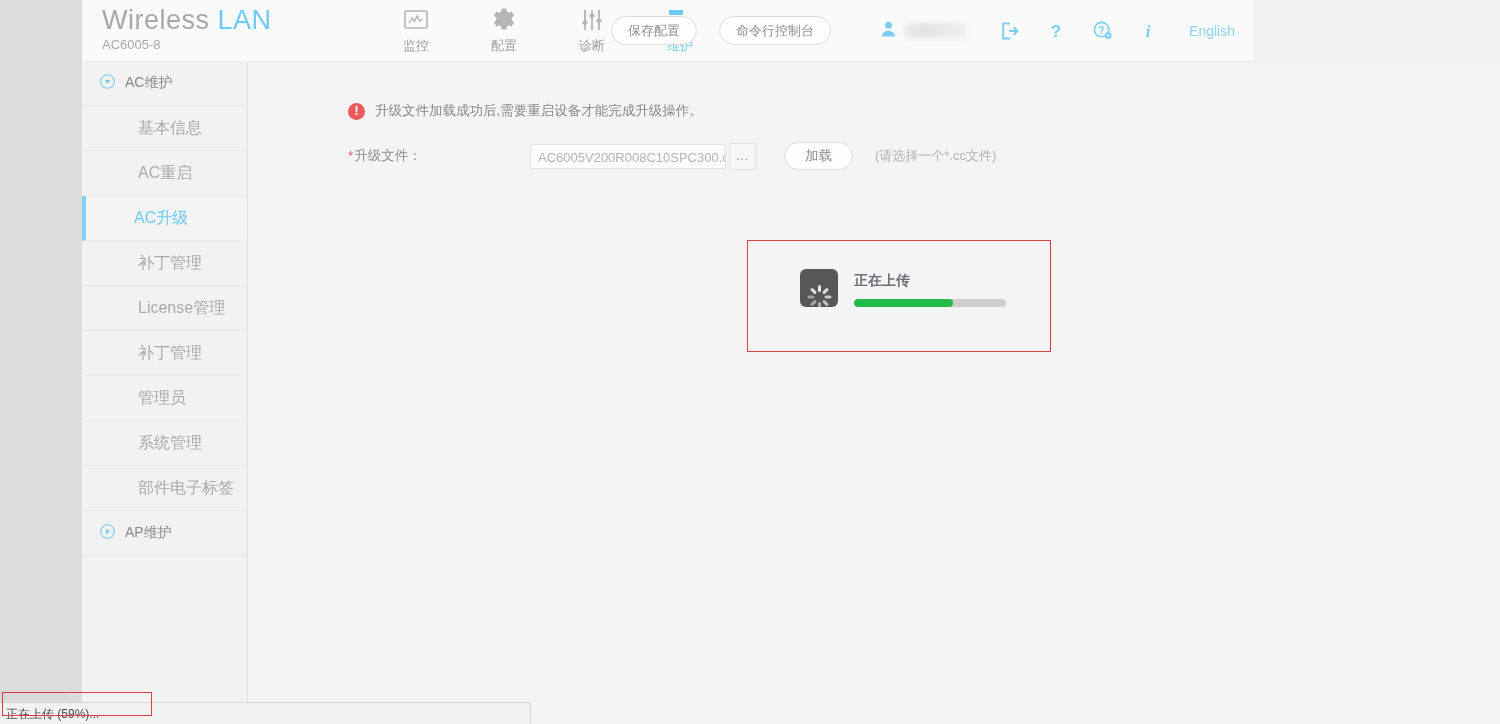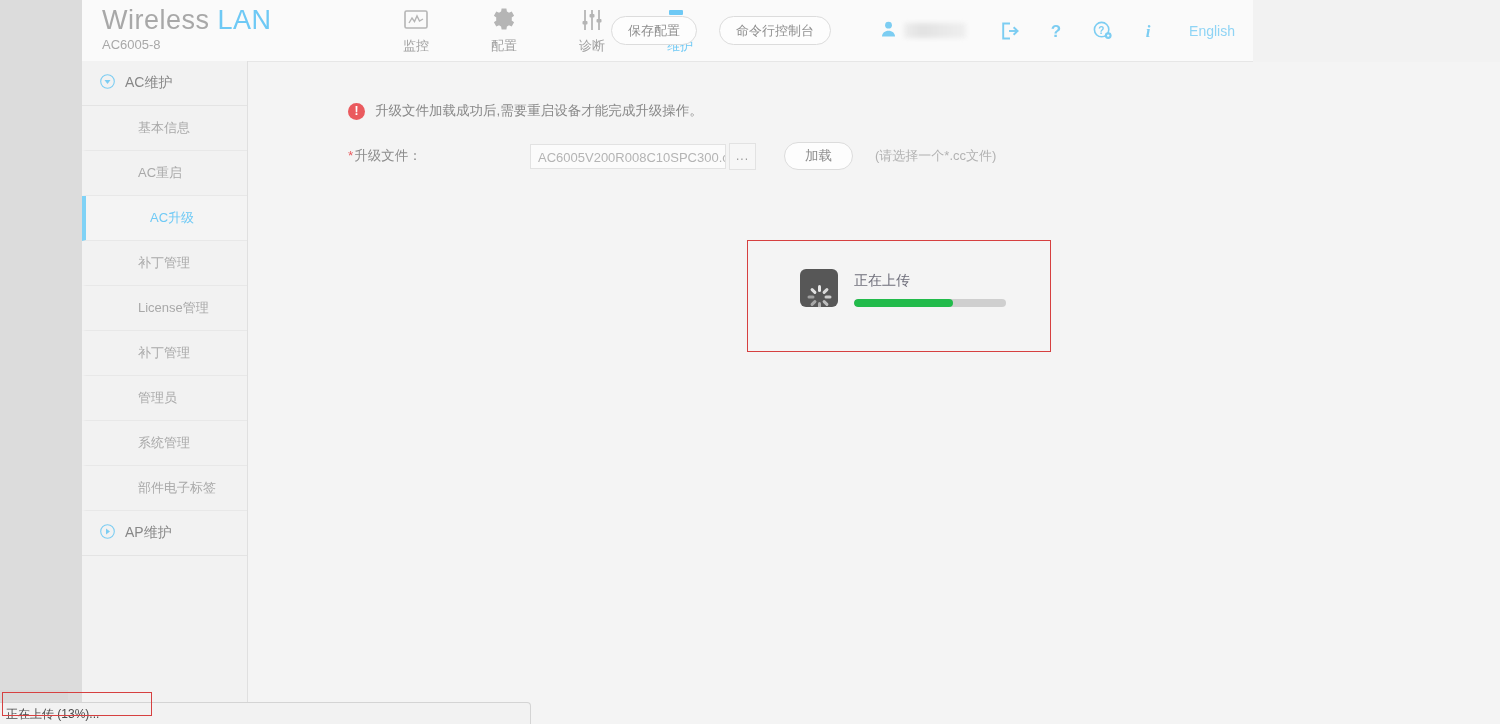--- a/index.html
+++ b/index.html
@@ -154,31 +154,31 @@
     color: #888;
     margin-left: 10px;
   }
   .side-item {
     height: 45px;
     display: flex;
     align-items: center;
     padding-left: 52px;
     border-bottom: 1px solid #e8e8e8;
     cursor: pointer;
-    font-size: 13px;
+    font-size: 16px;
     color: #a9a9a9;
     box-sizing: border-box;
     border-left: 4px solid transparent;
     text-align: right;
   }
   .side-item.active {
     color: #6ec9f5;
     border-left: 4px solid #7fd2f6;
     background: #f4f4f4;
-    padding-left: 64px;
+    padding-left: 48px;
   }
   .side-bottom-fill {
     background: #f2f2f2;
   }
 
   
   .content {
     position: absolute;
     left: 166px;
     top: 62px;
@@ -285,20 +285,21 @@
     border: 1px solid #d64040;
     background: #f4f4f4;
     box-sizing: border-box;
   }
   .upload-inner {
     position: absolute;
     left: 52px;
     top: 28px;
     display: flex;
     align-items: flex-start;
+    font-weight: bold;
   }
   .spinner-box {
     width: 38px;
     height: 38px;
     background: #575757;
     border-radius: 6px;
     position: relative;
     flex: none;
   }
   .spinner-box .spk {
@@ -581,15 +582,15 @@
           </div>
         </div>
       </div>
     </div>
 
   </div>
 </div>
 
 <div class="taskbar-chip"></div>
 <div class="status-bar">
-  <span class="status-text">正在上传 (13%)...</span>
+  <span class="status-text">正在上传 (59%)...</span>
 </div>
 <div class="status-highlight"></div>
 
 </body></html>

